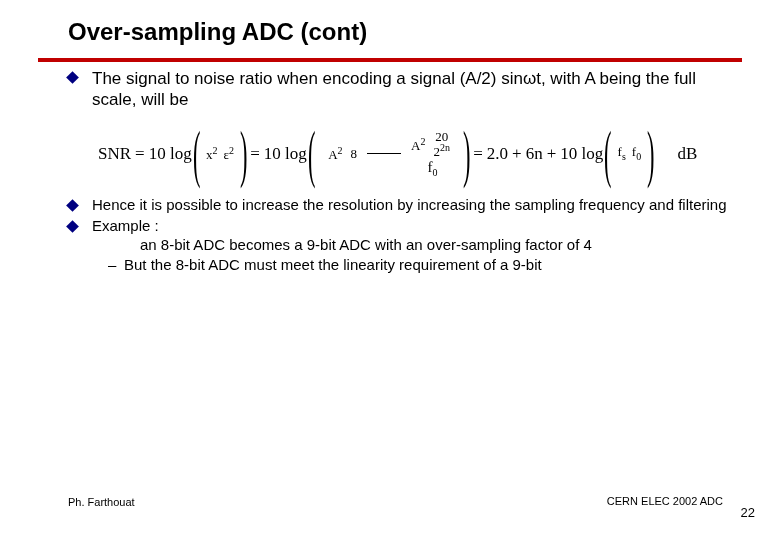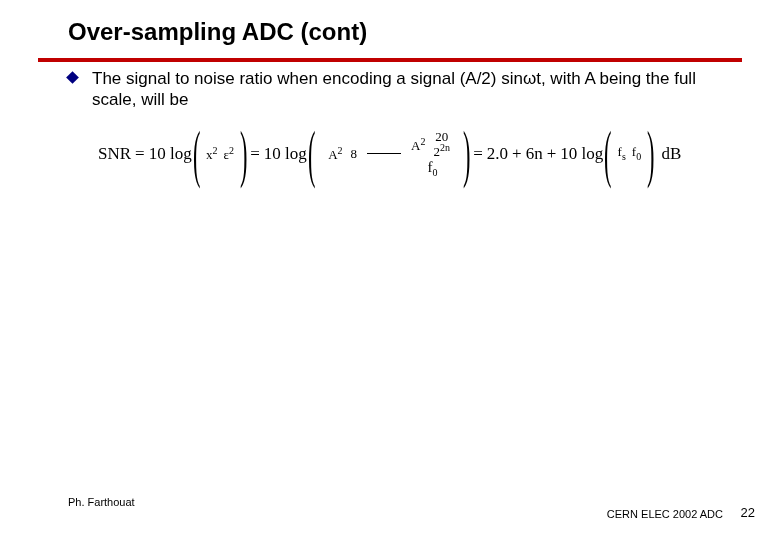--- a/index.html
+++ b/index.html
@@ -94,21 +94,21 @@
     background: #000;
   }
   .bigfrac .num, .bigfrac .den {
     padding: 2px 4px;
   }
   .smallfrac .num, .smallfrac .den {
     font-size: 13px;
   }
   .sup { font-size: 10px; vertical-align: super; }
   .sub { font-size: 10px; vertical-align: sub; }
-  .tail { margin-left: 6px; }
+  .tail { margin-left: 22px; }
   .row2 {
     margin-top: 10px;
     font-style: normal;
   }
   .row2 .ital { font-style: italic; }
   .sec {
     font-size: 15px;
     line-height: 1.25;
   }
   .sec .bullet { margin-bottom: 2px; }
@@ -129,21 +129,21 @@
   .footer-left {
     position: absolute;
     left: 68px;
     bottom: 32px;
     font-size: 11px;
     color: #000;
   }
   .footer-right {
     position: absolute;
     right: 40px;
-    bottom: 20px;
+    bottom: 33px;
     font-size: 11px;
     color: #000;
   }
   .pagenum {
     position: absolute;
     right: 8px;
     bottom: 20px;
     font-size: 13px;
     color: #000;
   }
@@ -209,20 +209,33 @@
           <span class="bar"></span>
           <span class="den"><span>f</span><span class="sub">0</span></span>
         </span>
         <span class="rparen">)</span>
         <span class="tail">dB</span>
       </div>
 
     </div>
 
     <div class="sec">
+      <div class="bullet">
+        <span class="mark"></span>
+        <span>Hence it is possible to increase the resolution by increasing the sampling frequency and filtering</span>
+      </div>
+      <div class="bullet">
+        <span class="mark"></span>
+        <span>Example :</span>
+        <div class="indent">an 8-bit ADC becomes a 9-bit ADC with an over-sampling factor of 4</div>
+        <div class="sub-bullet">
+          <span class="dash">–</span>
+          <span>But the 8-bit ADC must meet the linearity requirement of a 9-bit</span>
+        </div>
+      </div>
     </div>
 
   </div>
 
   <div class="footer-left">Ph. Farthouat</div>
   <div class="footer-right">CERN ELEC 2002 ADC</div>
   <div class="pagenum">22</div>
 
 </div>
 

